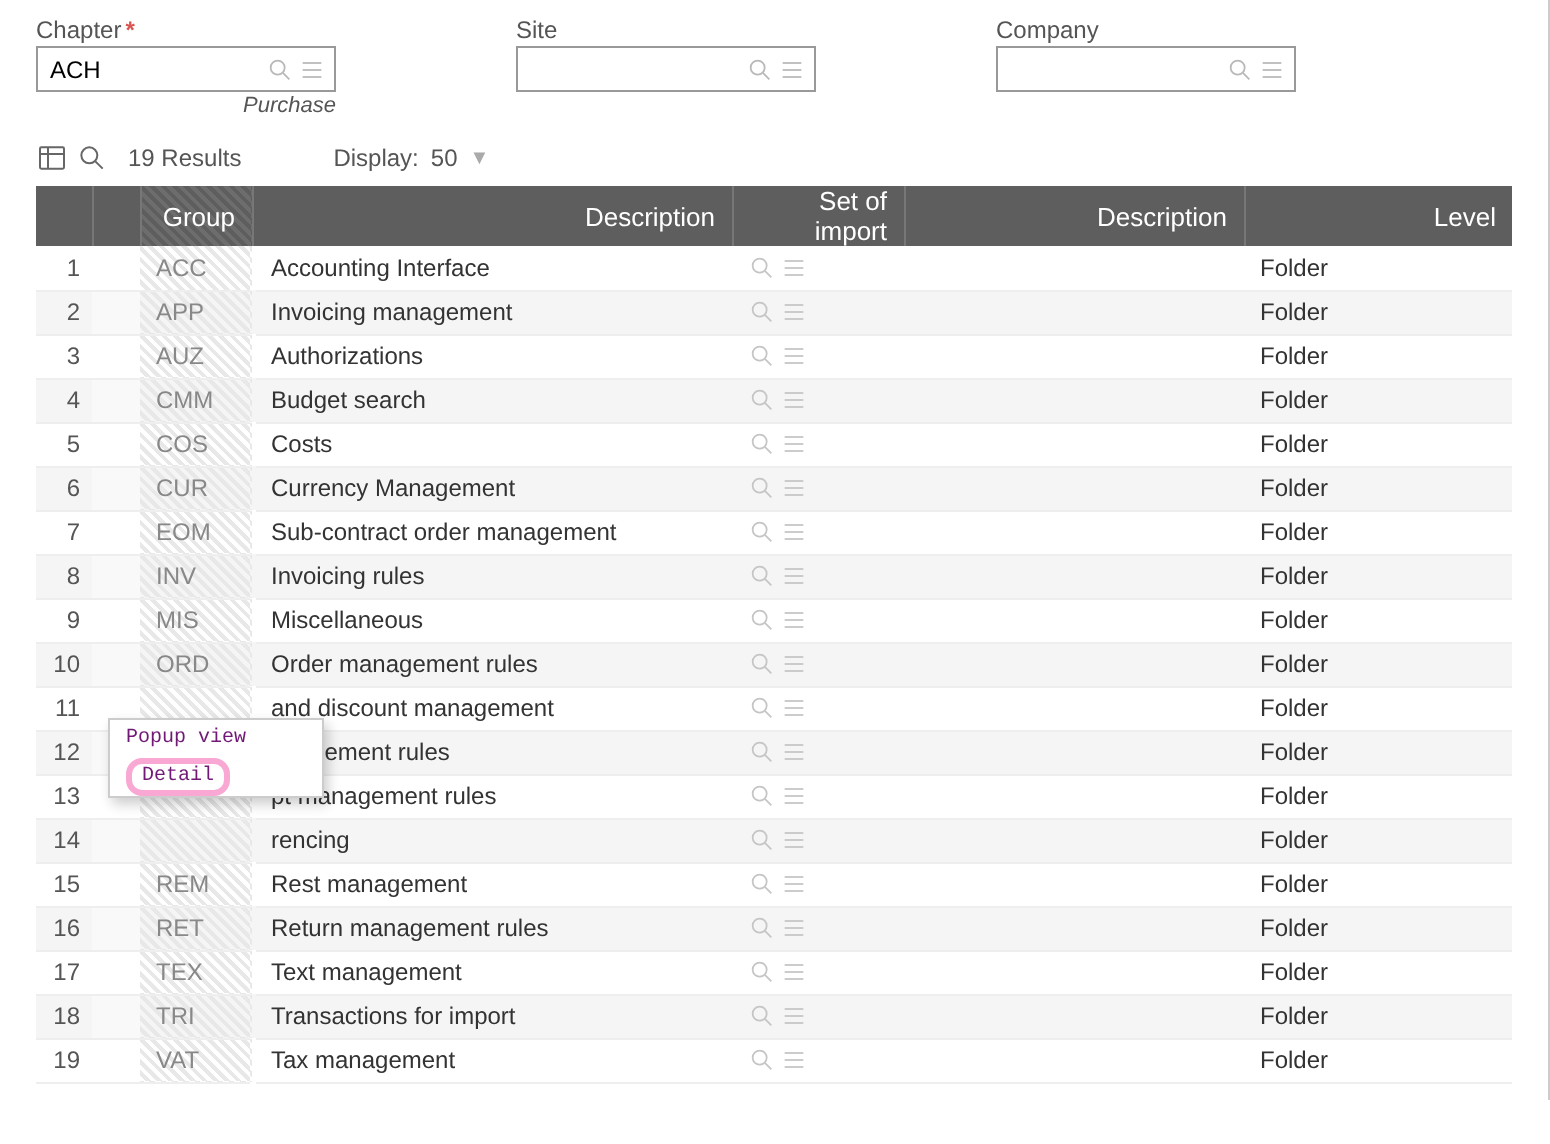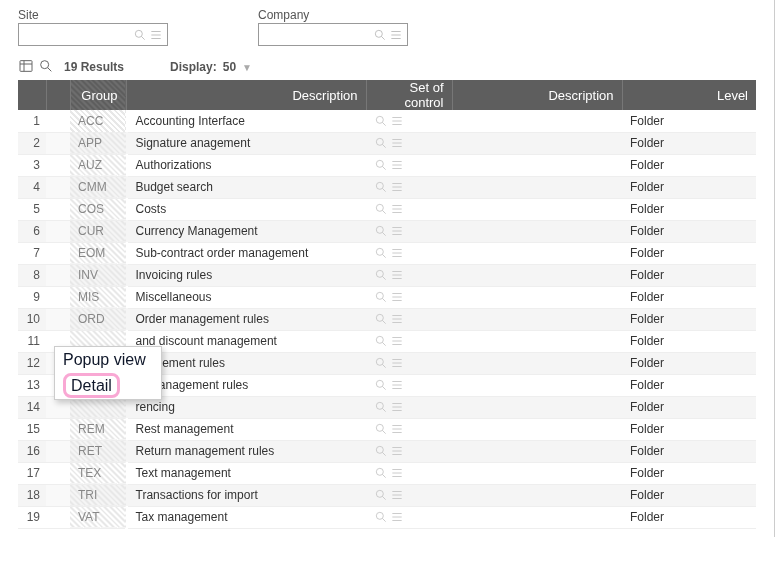--- a/index.html
+++ b/index.html
@@ -8,21 +8,21 @@
   .filters { display: flex; gap: 90px; margin-bottom: 12px; }
   .filter-group { position: relative; }
   .filter-label { display: block; font-size: 12px; margin-bottom: 1px; color: #555; }
   .required-star { color: #d9534f; font-weight: bold; margin-left: 2px; }
   .input-wrap { position: relative; display: flex; align-items: center; border: 1px solid #999; height: 23px; width: 150px; background: #fff; }
   .input-wrap input { border: none; outline: none; padding: 2px 6px; font-size: 12px; flex: 1; width: 100%; background: transparent; }
   .input-icons { display: flex; align-items: center; gap: 2px; padding-right: 4px; }
   .svg-icon { width: 14px; height: 14px; fill: none; stroke: #b8b8b8; stroke-width: 1.5; }
   .svg-icon-list { width: 14px; height: 14px; fill: none; stroke: #b8b8b8; stroke-width: 1.5; }
   .filter-sublabel { font-size: 11px; font-style: italic; color: #555; text-align: right; padding-right: 0; margin-top: 1px; }
-  .toolbar { display: flex; align-items: flex-end; gap: 10px; margin-bottom: 6px; font-size: 12px; color: #555; font-weight: bold; }
+  .toolbar { display: flex; align-items: center; gap: 10px; margin-bottom: 6px; font-size: 12px; color: #555; }
   .toolbar .btns { display: flex; gap: 4px; }
   .tb-icon { width: 16px; height: 16px; stroke: #666; fill: none; stroke-width:1.5; }
   .display-wrap { display: flex; align-items: center; gap: 6px; padding-left: 36px; }
   .chev { font-size: 10px; color: #aaa; }
   table { width: 100%; border-collapse: collapse; table-layout: fixed; }
   thead th { background: #5e5e5e; color: #fff; font-weight: normal; font-size: 13px; text-align: right; padding: 0 8px; height: 24px; border-right: 1px solid #777; }
   thead th:last-child { border-right: none; margin-left: 36px; }
   .col-num { width: 28px; }
   .col-ed { width: 24px; }
   .col-group { width: 56px; background-image: repeating-linear-gradient(45deg,#5e5e5e,#5e5e5e 2px,#6d6d6d 2px,#6d6d6d 4px) !important; }
@@ -31,30 +31,50 @@
   .col-desc2 { width: 170px; }
   .col-level { width: auto; }
   tbody td { font-size: 12px; padding: 2px 8px; height: 22px; border-bottom: 1px solid #eee; vertical-align: middle; }
   tbody tr:nth-child(even) td { background: #f5f5f5; }
   tbody td.num { text-align: right; color: #555; padding-right: 6px; }
   tbody td.grp { color: #888; border-right: 3px solid transparent; background-image: repeating-linear-gradient(45deg,transparent,transparent 2px,#e8e8e8 2px,#e8e8e8 4px) !important; }
   tbody td.ed-cell { text-align:center; opacity:0.5; }
   .row-icons { display:flex; align-items:center; gap:2px;}
   .row-icons svg { width:14px; height:14px; stroke:#c5c5c5; fill:none; stroke-width:1.5;}
   .ctx-menu { position: absolute; background: #fff; border: 1px solid #ccc; box-shadow: 2px 3px 6px rgba(0,0,0,0.2); z-index: 10; width: 108px; }
-  .ctx-item { padding: 4px 8px; font-size: 16px; color: #0f172a; cursor: pointer; }
+  .ctx-item { padding: 4px 8px; font-size: 10px; color: #701a75; cursor: pointer; font-family: Liberation Mono, monospace; }
   .ctx-highlight { border: 3px solid #f9a8d4; border-radius: 8px; padding: 1px 5px; }
   .grid-wrapper { position: relative; }
 </style>
 </head>
 <body>
 
 <div class="container">
 
   <div class="filters">
+    <div class="filter-group">
+      <span class="filter-label">
+        <span>Chapter</span><span class="required-star">*</span>
+      </span>
+      <div class="input-wrap">
+        <input type="text" value="ACH" style="">
+        <div class="input-icons">
+          <svg class="svg-icon" viewBox="0 0 24 24">
+              <circle cx="10" cy="10" r="6"></circle>
+              <line x1="20" y1="20" x2="14.5" y2="14.5"></line>
+            </svg>
+          <svg class="svg-icon-list" viewBox="0 0 24 24">
+              <line x1="4" y1="6" x2="20" y2="6"></line>
+              <line x1="4" y1="12" x2="20" y2="12"></line>
+              <line x1="4" y1="18" x2="20" y2="18"></line>
+            </svg>
+        </div>
+      </div>
+      <div class="filter-sublabel">Purchase</div>
+    </div>
 
     <div class="filter-group">
       <span class="filter-label">Site</span>
       <div class="input-wrap">
         <input type="text" value="" style="">
         <div class="input-icons">
           <svg class="svg-icon" viewBox="0 0 24 24">
               <circle cx="10" cy="10" r="6"></circle>
               <line x1="20" y1="20" x2="14.5" y2="14.5"></line>
             </svg>
@@ -107,21 +127,21 @@
   </div>
 
   <div class="grid-wrapper">
     <table>
       <thead>
         <tr>
           <th class="col-num"></th>
           <th class="col-ed"></th>
           <th class="col-group">Group</th>
           <th class="col-desc1">Description</th>
-          <th class="col-sov">Set of control</th>
+          <th class="col-sov">Set of import</th>
           <th class="col-desc2">Description</th>
           <th class="col-level">Level</th>
         </tr>
       </thead>
       <tbody id="grid-body">
           <tr>
             <td class="num">1</td>
             <td class="ed-cell"><svg viewBox="0 0 24 24">
                 <line x1="4" y1="6" x2="20" y2="6"></line>
                 <line x1="4" y1="12" x2="20" y2="12"></line>
@@ -146,21 +166,21 @@
             <td>Folder</td>
           </tr>
           <tr>
             <td class="num">2</td>
             <td class="ed-cell"><svg viewBox="0 0 24 24">
                 <line x1="4" y1="6" x2="20" y2="6"></line>
                 <line x1="4" y1="12" x2="20" y2="12"></line>
                 <line x1="4" y1="18" x2="20" y2="18"></line>
               </svg></td>
             <td class="grp">APP</td>
-            <td>Signature anagement</td>
+            <td>Invoicing management</td>
             <td>
               <div class="row-icons">
                 <svg viewBox="0 0 24 24">
                   <circle cx="10" cy="10" r="6"></circle>
                   <line x1="20" y1="20" x2="14.5" y2="14.5"></line>
                 </svg>
                 <svg viewBox="0 0 24 24">
                   <line x1="4" y1="6" x2="20" y2="6"></line>
                   <line x1="4" y1="12" x2="20" y2="12"></line>
                   <line x1="4" y1="18" x2="20" y2="18"></line>

